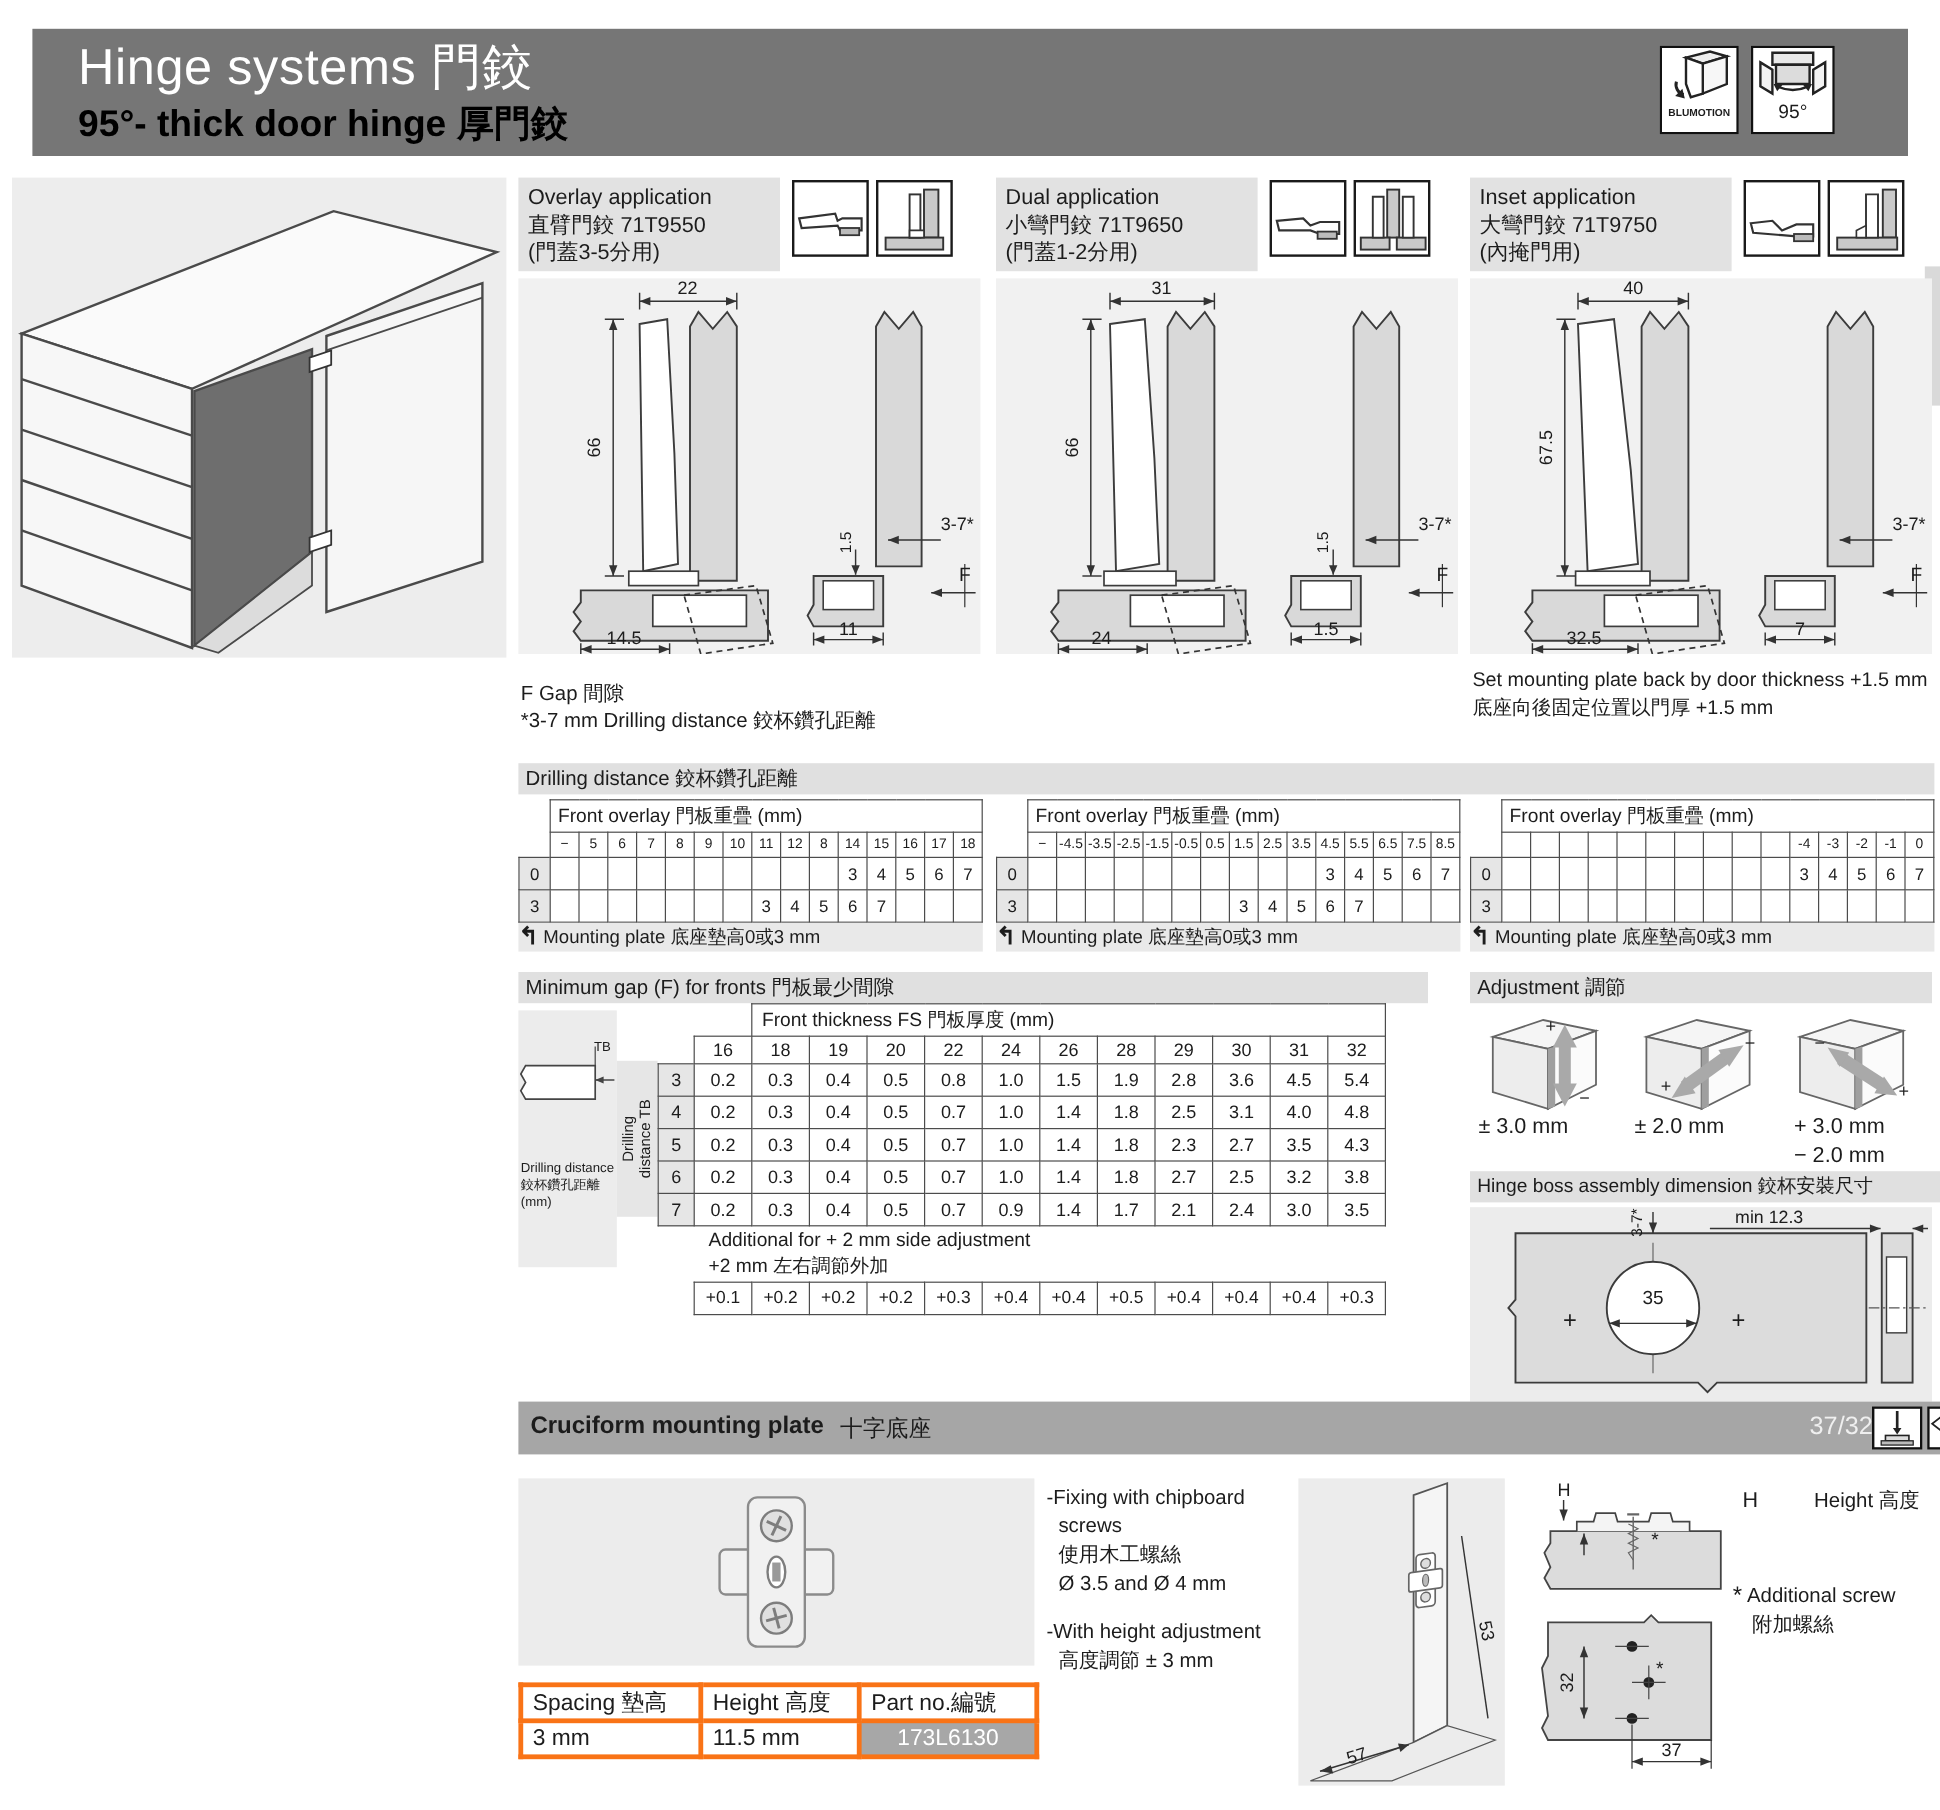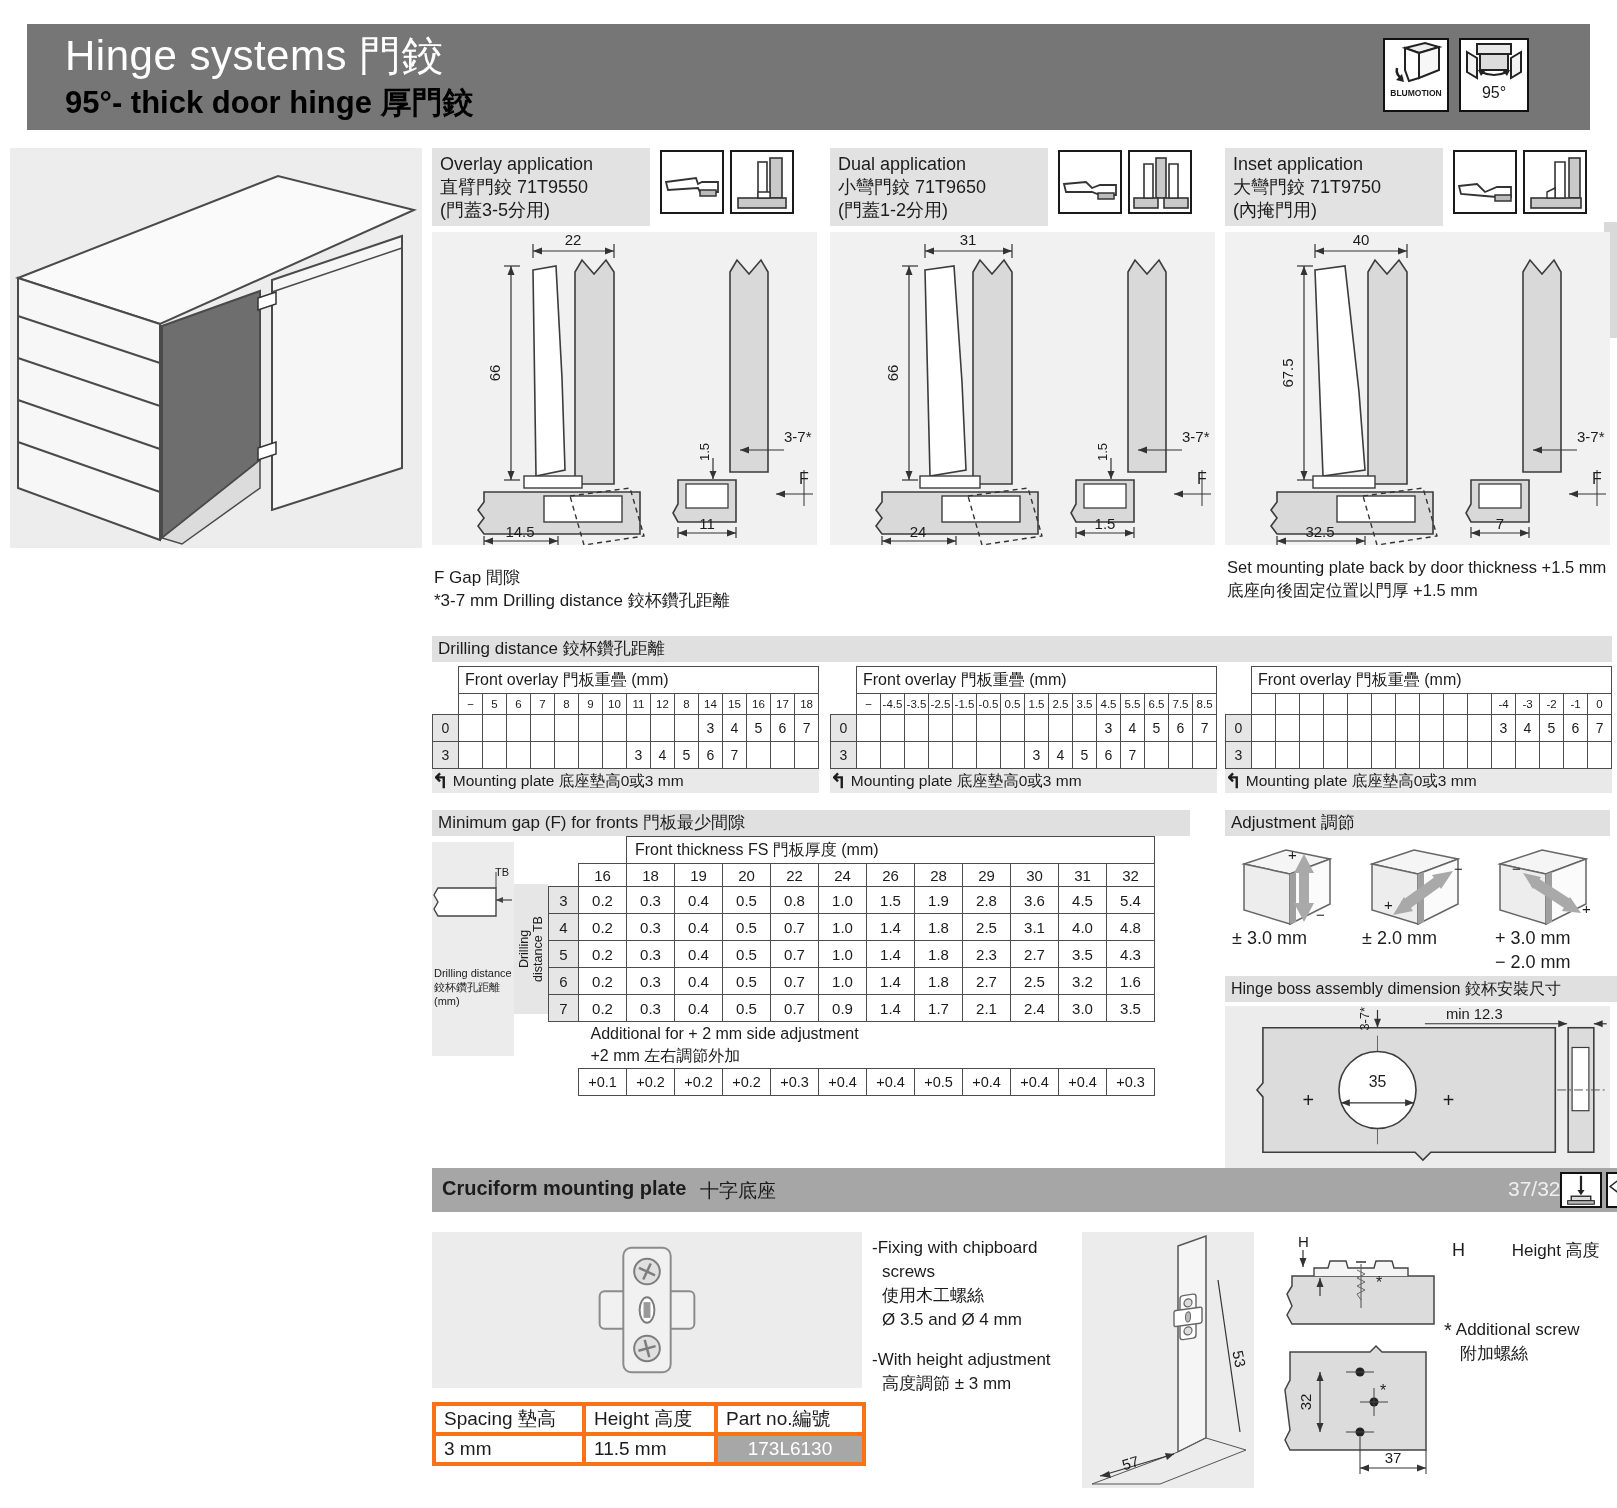--- a/index.html
+++ b/index.html
@@ -707,21 +707,21 @@
             <td class="mcell">0.3</td>
             <td class="mcell">0.4</td>
             <td class="mcell">0.5</td>
             <td class="mcell">0.7</td>
             <td class="mcell">1.0</td>
             <td class="mcell">1.4</td>
             <td class="mcell">1.8</td>
             <td class="mcell">2.7</td>
             <td class="mcell">2.5</td>
             <td class="mcell">3.2</td>
-            <td class="mcell">1.6</td>
+            <td class="mcell">3.8</td>
           </tr>
           <tr>
             <td class="mlab">7</td>
             <td class="mcell">0.2</td>
             <td class="mcell">0.3</td>
             <td class="mcell">0.4</td>
             <td class="mcell">0.5</td>
             <td class="mcell">0.7</td>
             <td class="mcell">0.9</td>
             <td class="mcell">1.4</td>

